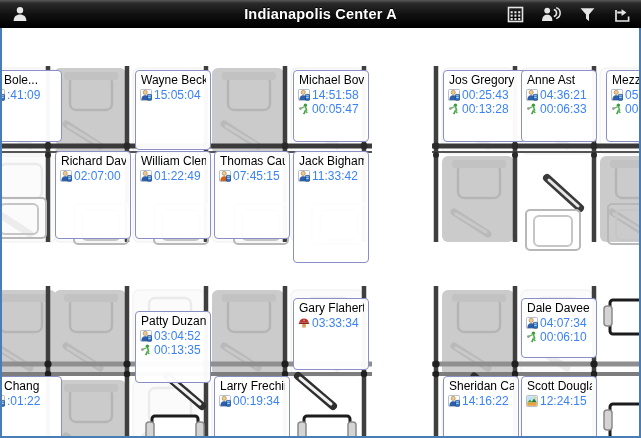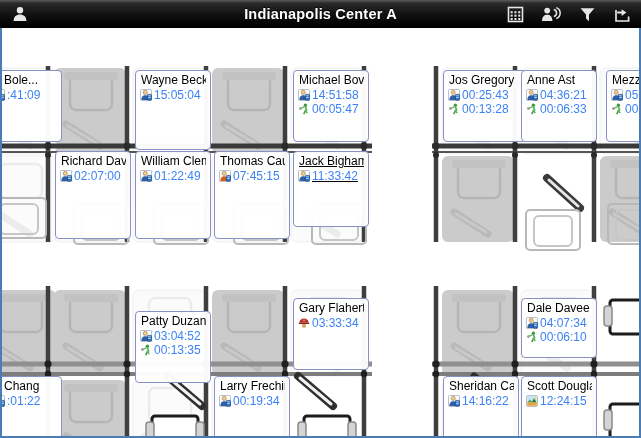--- a/index.html
+++ b/index.html
@@ -542,21 +542,21 @@
               <rect x="0.5" y="0.5" width="11" height="11" rx="1" fill="#ffffff" stroke="#9aa3b8" stroke-width="0.7"></rect>
               <circle cx="5.2" cy="3.4" r="2.1" fill="#f2c98a" stroke="#8a6a3a" stroke-width="0.5"></circle>
               <path d="M1.4 11 C1.4 7.4 3.2 6.2 5.2 6.2 C7.2 6.2 9 7.4 9 11 Z" fill="#d4601c"></path>
               <rect x="7.4" y="5.4" width="4.1" height="5.8" rx="0.6" fill="#2f78d0" stroke="#16406f" stroke-width="0.6"></rect>
               <rect x="8.2" y="6.4" width="2.5" height="0.8" fill="#cfe4fb"></rect>
               <rect x="8.2" y="8" width="2.5" height="0.8" fill="#cfe4fb"></rect>
             </svg>
             <span class="ctime">07:45:15</span>
           </div>
         </div>
-        <div class="card" style="left: 291px; top: 123px; width: 76px; height: 76px; text-decoration: underline;">
+        <div class="card" style="left: 291px; top: 123px; width: 76px; height: 112px;">
           <div class="cname">Jack Bigham</div>
           <div class="crow">
             <svg class="micon" viewBox="0 0 12 12" width="12" height="12">
               <rect x="0.5" y="0.5" width="11" height="11" rx="1" fill="#ffffff" stroke="#9aa3b8" stroke-width="0.7"></rect>
               <circle cx="5.2" cy="3.4" r="2.1" fill="#f2c98a" stroke="#8a6a3a" stroke-width="0.5"></circle>
               <path d="M1.4 11 C1.4 7.4 3.2 6.2 5.2 6.2 C7.2 6.2 9 7.4 9 11 Z" fill="#2f5fa8"></path>
               <rect x="7.4" y="5.4" width="4.1" height="5.8" rx="0.6" fill="#2f78d0" stroke="#16406f" stroke-width="0.6"></rect>
               <rect x="8.2" y="6.4" width="2.5" height="0.8" fill="#cfe4fb"></rect>
               <rect x="8.2" y="8" width="2.5" height="0.8" fill="#cfe4fb"></rect>
             </svg>

